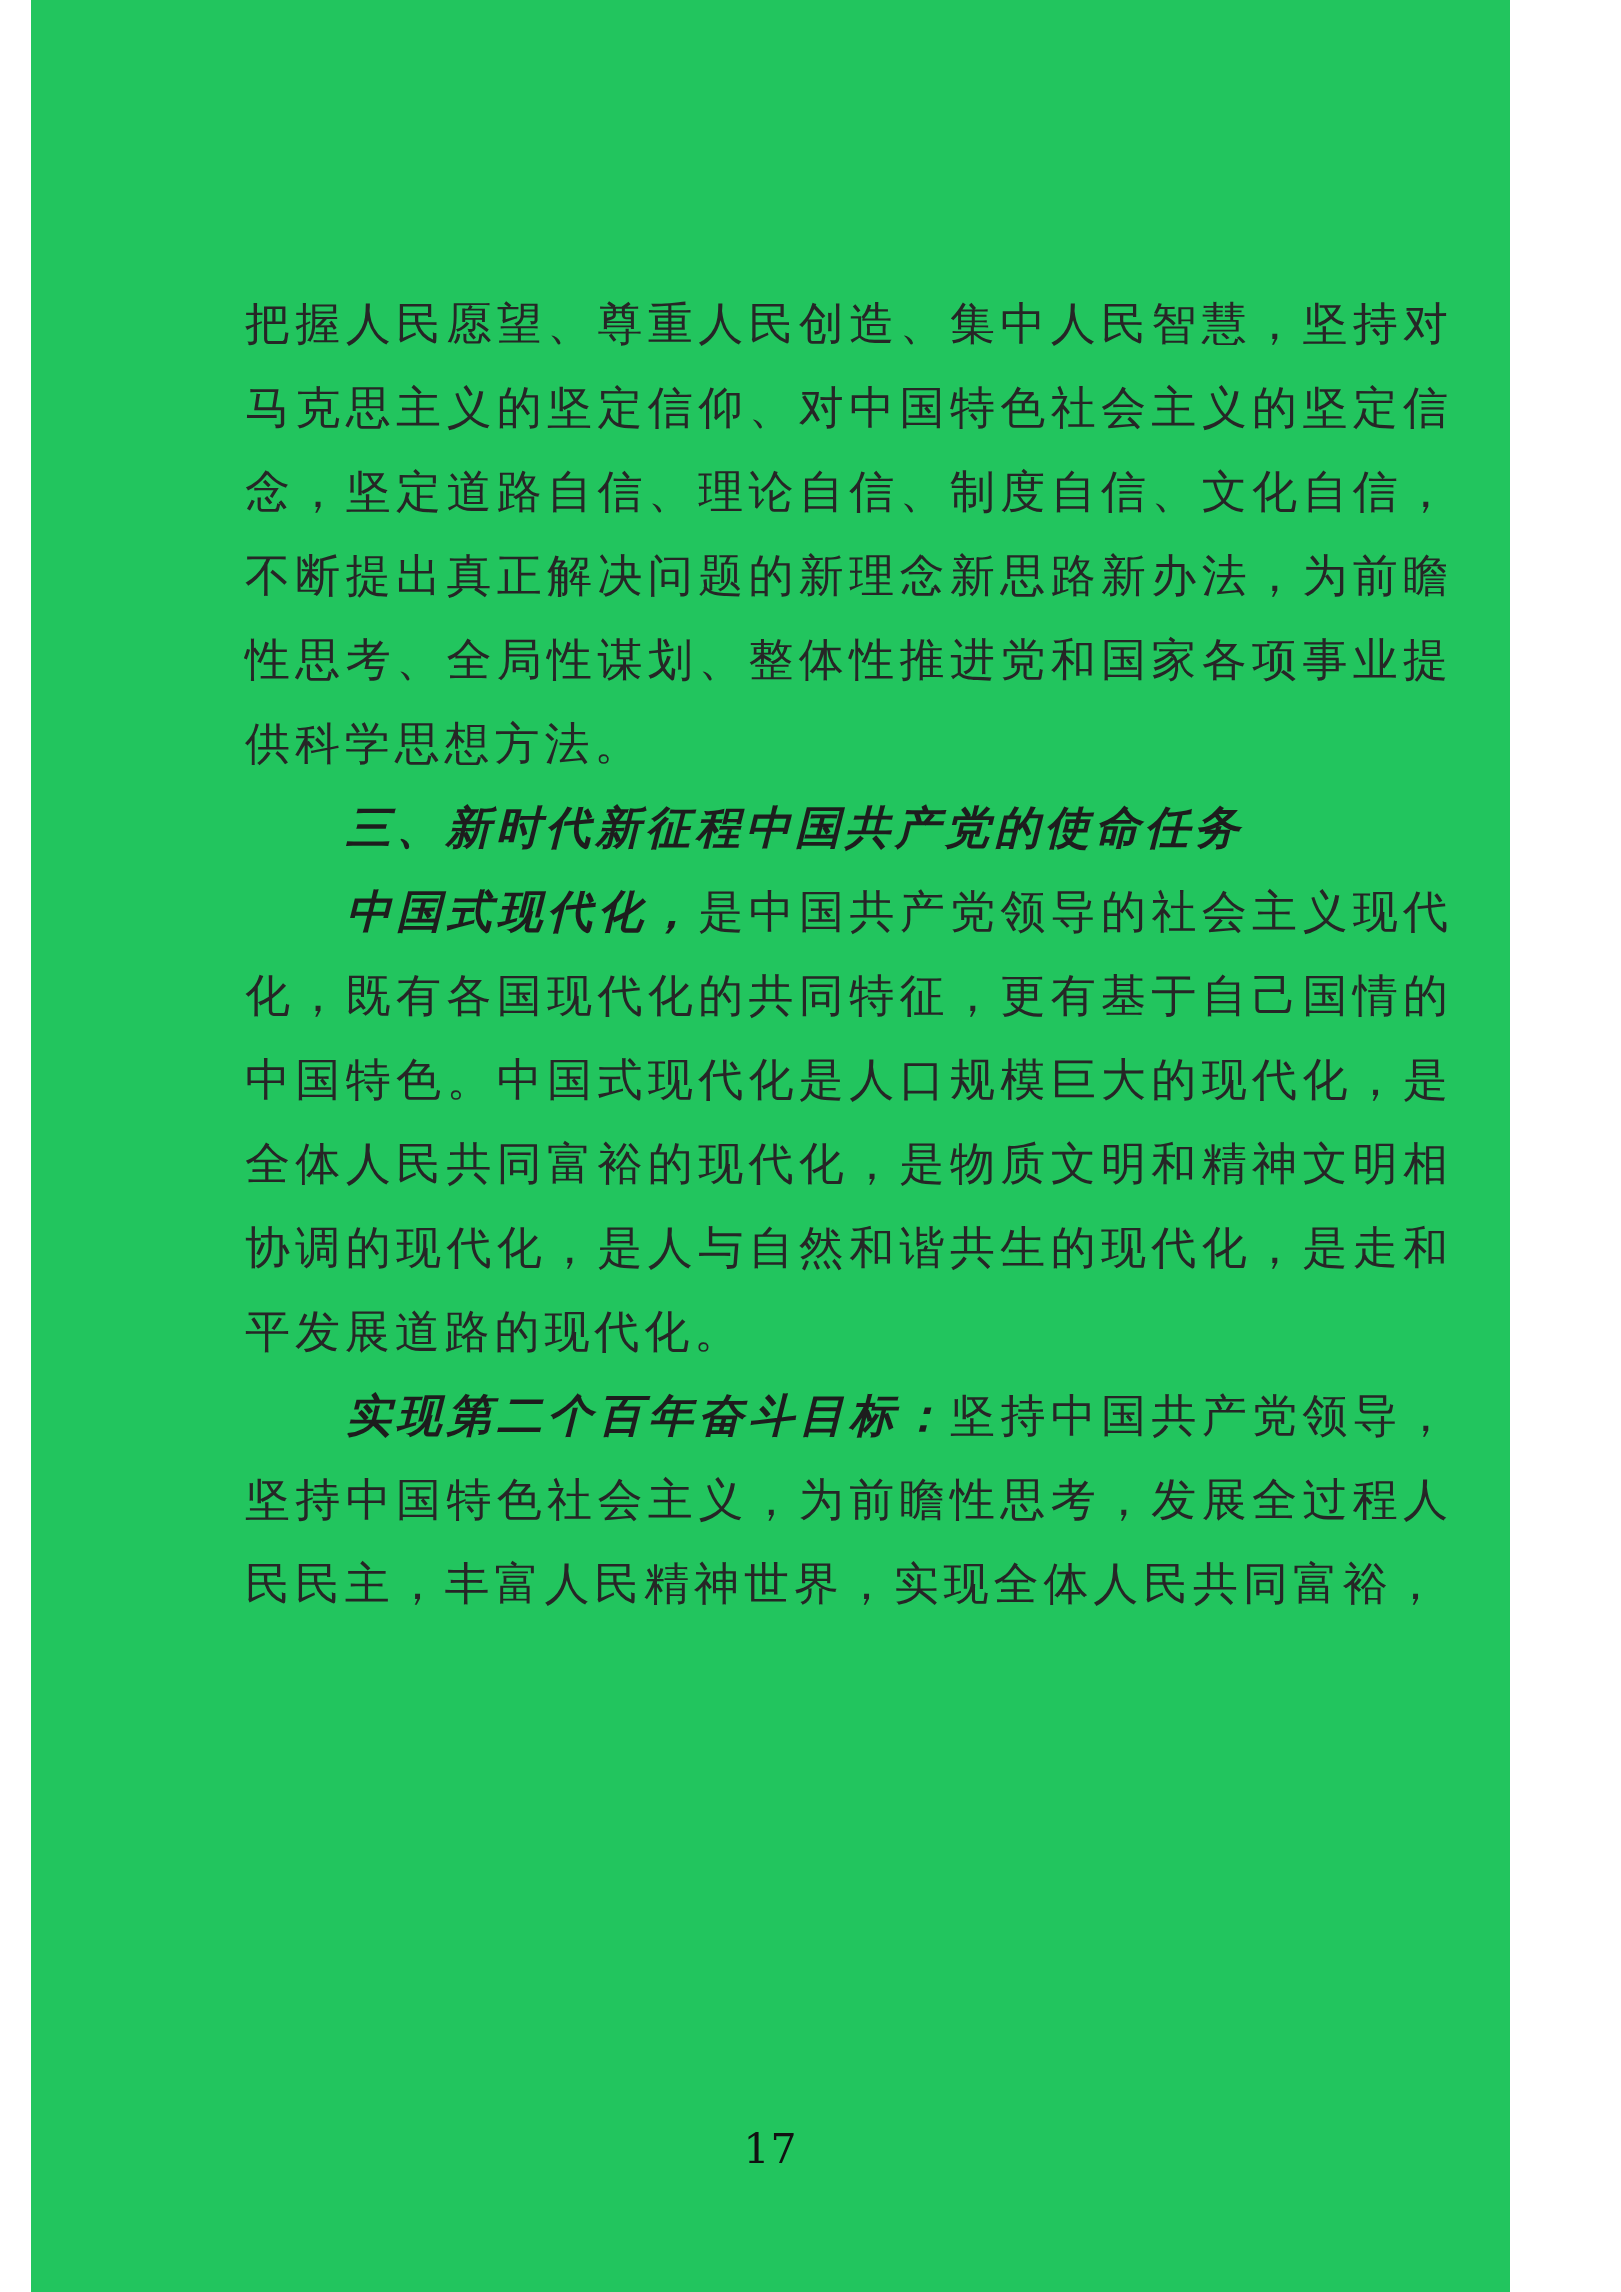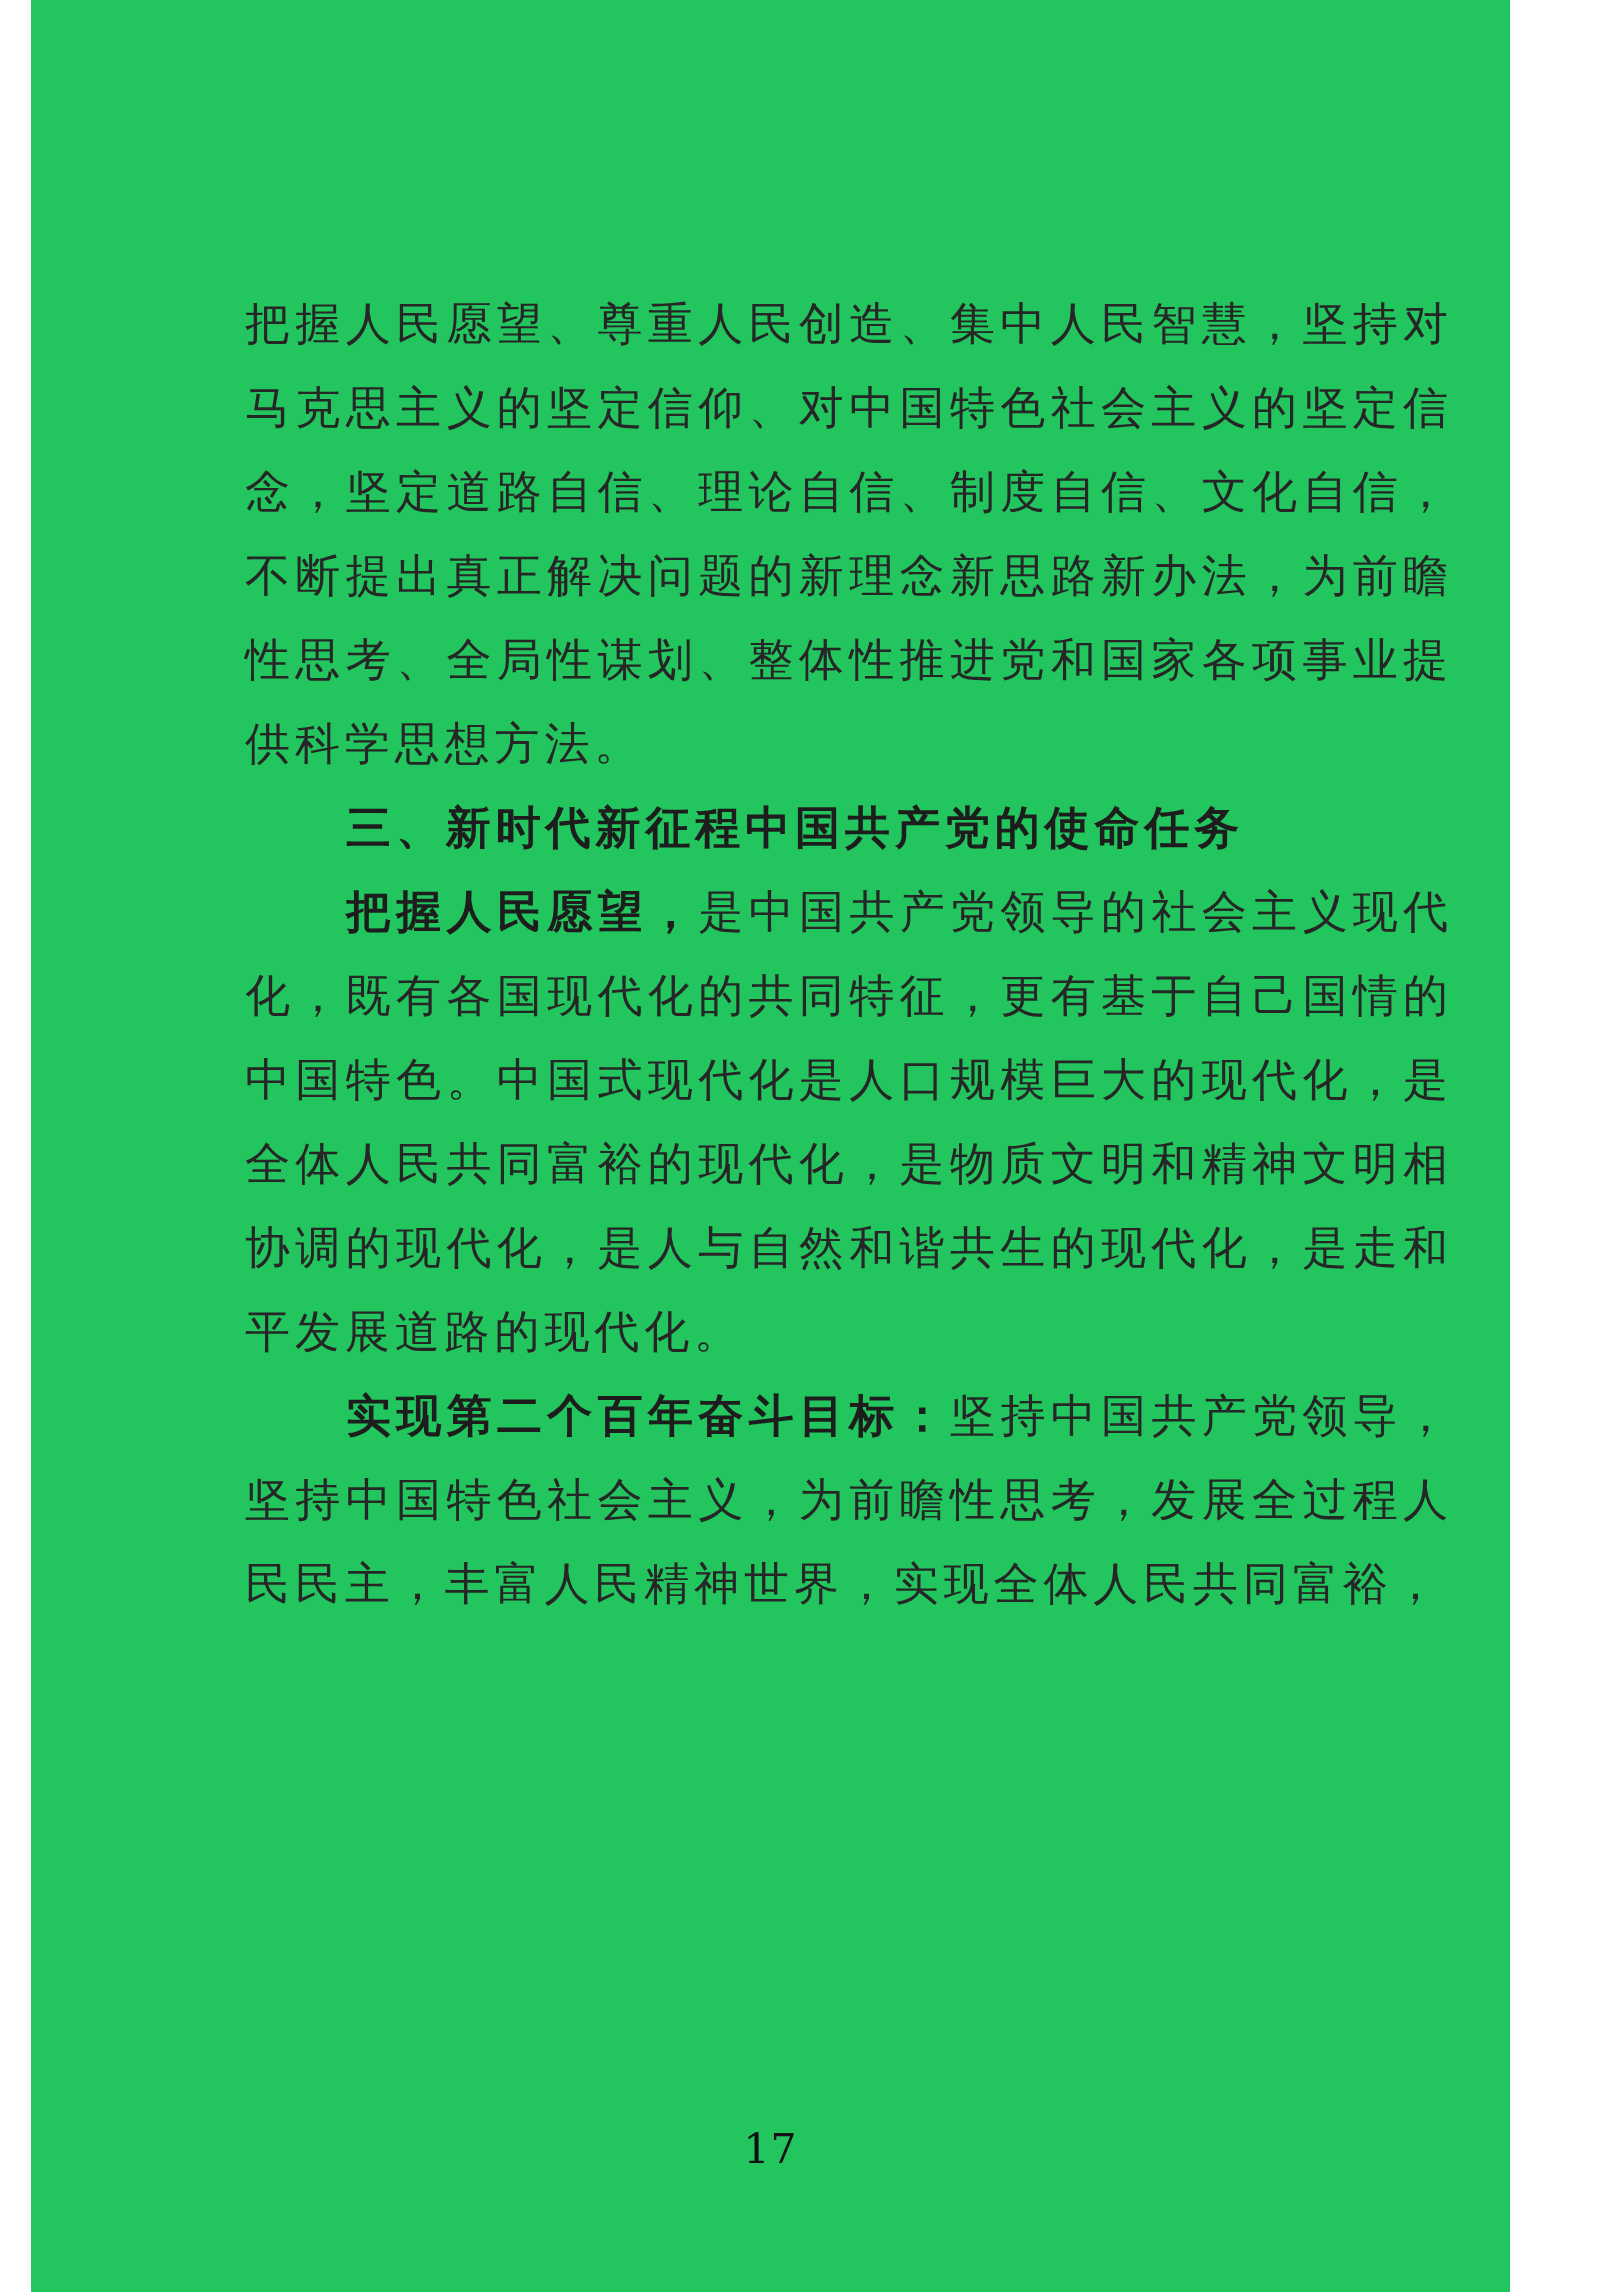--- a/index.html
+++ b/index.html
@@ -34,20 +34,21 @@
   }
   .para.continuation {
     text-indent: 0;
   }
   .heading,
   .bold-para,
   .lead {
     font-family: "DejaVu Sans", "Liberation Sans", sans-serif;
     font-weight: 700;
     color: #1d1d1d;
+    font-style: italic;
   }
   .footer {
     position: absolute;
     left: 0;
     top: 2125px;
     width: 100%;
     text-align: center;
   }
   .pageno {
     font-size: 41px;
@@ -55,20 +56,20 @@
     letter-spacing: 1px;
   }
 </style>
 </head>
 <body>
 
 <div class="page">
   <main class="content" id="page-body">
       <p class="para continuation">把握人民愿望、尊重人民创造、集中人民智慧，坚持对马克思主义的坚定信仰、对中国特色社会主义的坚定信念，坚定道路自信、理论自信、制度自信、文化自信，不断提出真正解决问题的新理念新思路新办法，为前瞻性思考、全局性谋划、整体性推进党和国家各项事业提供科学思想方法。</p>
       <p class="para heading">三、新时代新征程中国共产党的使命任务</p>
-      <p class="para"><span class="lead">把握人民愿望，</span><span>是中国共产党领导的社会主义现代化，既有各国现代化的共同特征，更有基于自己国情的中国特色。中国式现代化是人口规模巨大的现代化，是全体人民共同富裕的现代化，是物质文明和精神文明相协调的现代化，是人与自然和谐共生的现代化，是走和平发展道路的现代化。</span></p>
+      <p class="para"><span class="lead">中国式现代化，</span><span>是中国共产党领导的社会主义现代化，既有各国现代化的共同特征，更有基于自己国情的中国特色。中国式现代化是人口规模巨大的现代化，是全体人民共同富裕的现代化，是物质文明和精神文明相协调的现代化，是人与自然和谐共生的现代化，是走和平发展道路的现代化。</span></p>
       <p class="para"><span class="lead">实现第二个百年奋斗目标：</span><span>坚持中国共产党领导，坚持中国特色社会主义，为前瞻性思考，发展全过程人民民主，丰富人民精神世界，实现全体人民共同富裕，</span></p>
     </main>
   <footer class="footer">
     <span class="pageno">17</span>
   </footer>
 </div>
 
 
 </body></html>

